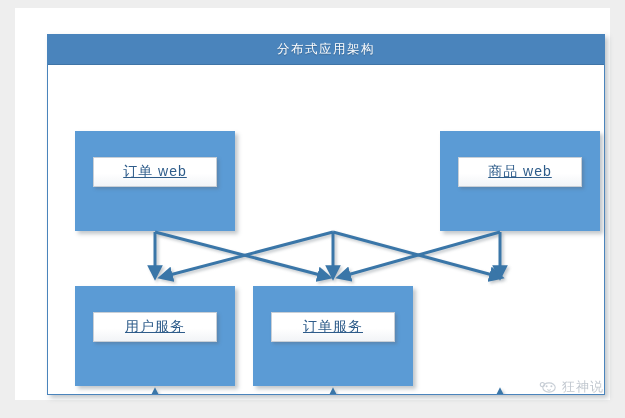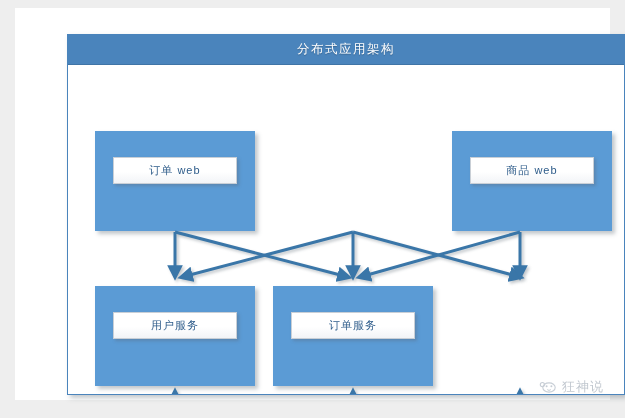--- a/index.html
+++ b/index.html
@@ -28,21 +28,20 @@
   #diagram-frame {
     position: absolute;
     left: 32px;
     top: 26px;
     width: 558px;
     height: 361px;
     background: #ffffff;
     border: 1px solid #4a84bc;
     box-sizing: border-box;
     box-shadow: 3px 3px 5px rgba(120,130,140,0.45);
-    margin-left: 20px;
   }
 
   
   #diagram-title-bar {
     position: absolute;
     left: 0;
     top: 0;
     width: 100%;
     height: 30px;
     background: #4a84bc;
@@ -77,38 +76,39 @@
     display: flex;
     align-items: flex-start;
     justify-content: center;
     padding-top: 26px;
     box-sizing: border-box;
   }
   .node-label {
     background: linear-gradient(to bottom, #ffffff 0%, #ffffff 55%, #f2f4f7 100%);
     border: 1px solid #c9cfd6;
     color: #2e5c8a;
-    font-size: 11px;
+    font-size: 14px;
     letter-spacing: 1px;
     padding: 5px 0;
     width: 78%;
     text-align: center;
     box-shadow: 2px 2px 3px rgba(90,105,125,0.40);
     box-sizing: border-box;
     white-space: nowrap;
+    text-decoration: underline;
   }
 
   
   .row1 { top: 66px; height: 100px; }
   
   .row2 { top: 221px; height: 100px; }
 
   .col1 { left: 27px;  width: 160px; }
   .col2 { left: 205px; width: 160px; }
-  .col3 { left: 384px; width: 160px; }
+  .col3 { left: 392px; width: 160px; }
 
   
   #arrow-layer {
     position: absolute;
     left: 0;
     top: 0;
     width: 100%;
     height: 100%;
     pointer-events: none;
   }

